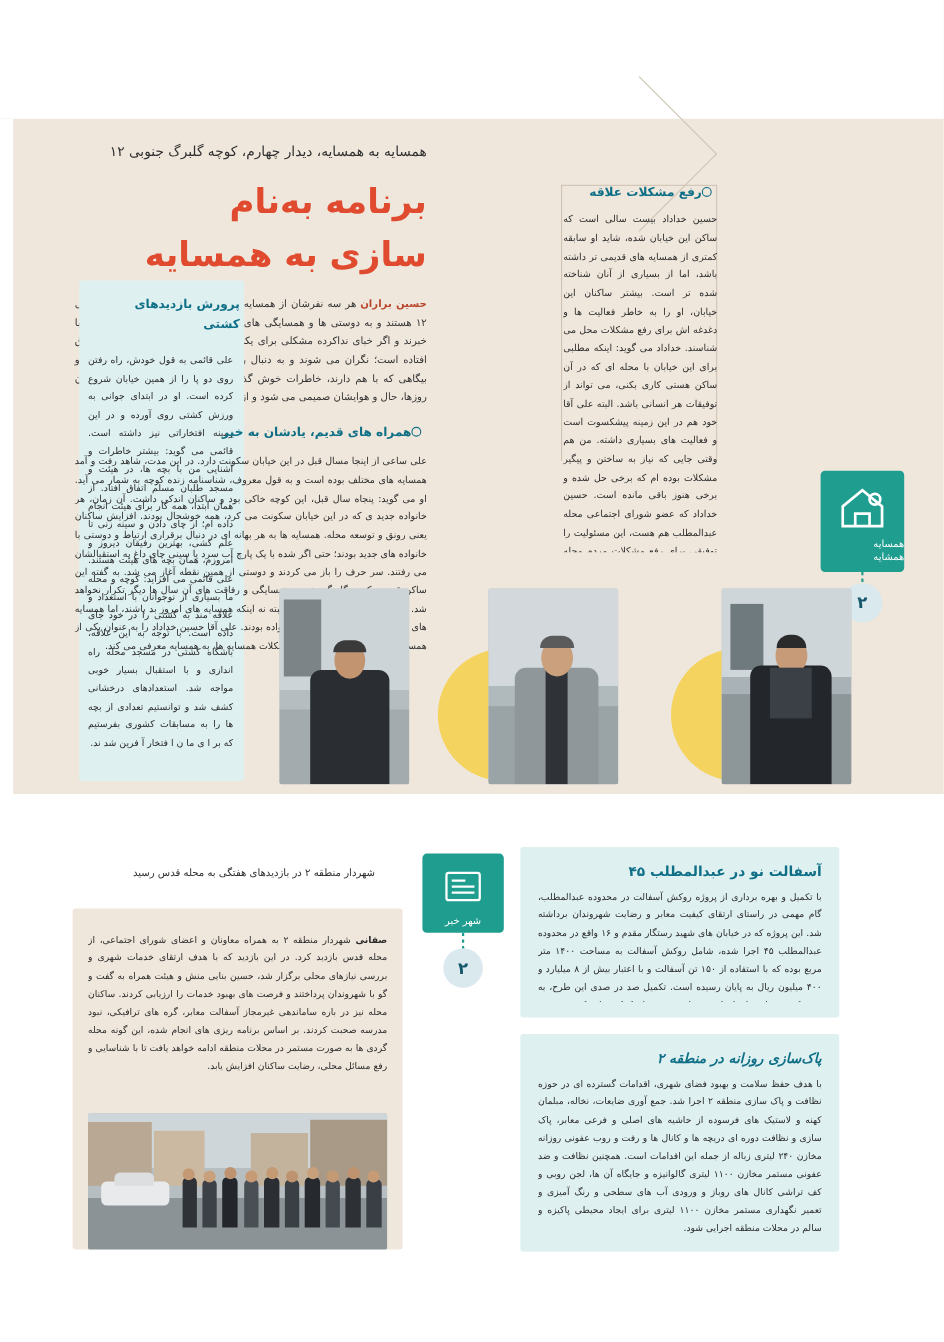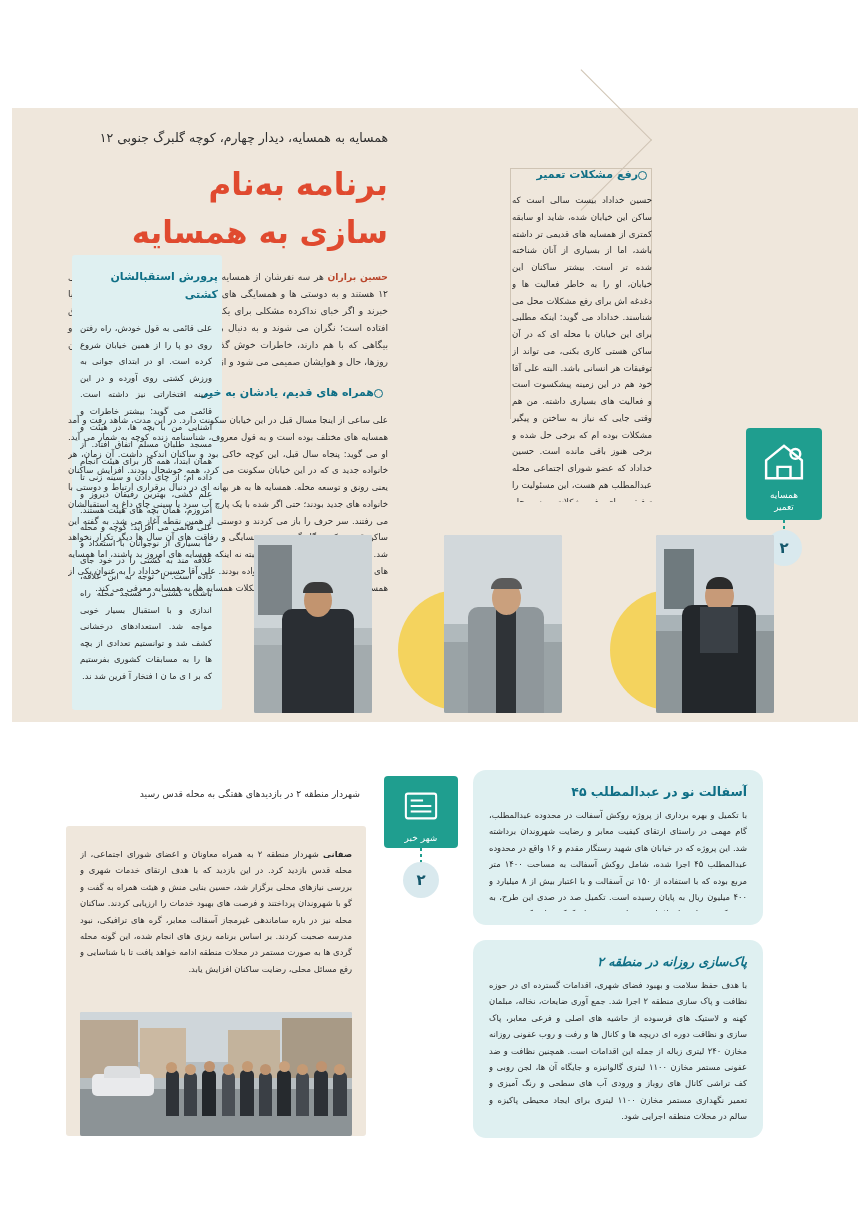--- a/index.html
+++ b/index.html
@@ -105,34 +105,34 @@
 
   
   .p-head{position:absolute;border-radius:50%;}
   .p-body{position:absolute;border-radius:10px 10px 0 0;}
 
   
   .badge-green{
     position:absolute;top:428px;right:36px;width:76px;height:92px;
     background:#1f9e8f;border-radius:4px;color:#fff;text-align:center;
   }
-  .badge-green .lbl{position:absolute;bottom:6px;right:0;left:0;font-size:9px;line-height:1.4;}
+  .badge-green .lbl{position:absolute;bottom:6px;right:0;left:0;font-size:9px;line-height:1.4;text-align:right;}
   .badge-num{
     position:absolute;top:530px;right:56px;width:36px;height:36px;border-radius:50%;
     background:#d9e9ee;color:#14576b;font-size:15px;font-weight:bold;
     display:flex;align-items:center;justify-content:center;
   }
 
   
   .lower-band{
     position:absolute;top:722px;right:0;left:0;bottom:0;background:#ffffff;
   }
 
   .card-teal{
-    position:absolute;background:#dff0f1;border-radius:13px;
+    position:absolute;background:#dff0f1;border-radius:3px;
   }
   .card-title{
     font-size:12.5px;font-weight:bold;color:#0f6f86;text-align:right;
   }
   .card-body{
     font-size:8.4px;line-height:1.95;text-align:justify;color:#2a2a2a;
   }
 
   .badge-news{
     position:absolute;top:776px;right:400px;width:74px;height:72px;background:#1f9e8f;
@@ -173,30 +173,30 @@
     <span class="l1">برنامه به‌نام</span>
     <span class="l2">سازی به همسایه</span>
   </div>
 
   <div class="lede">
     <b>حسین براران</b>
     <span>هر سه نفرشان از همسایه های قدیمی ساکن خیابان گلبرگ جنوبی ۱۲ هستند و به دوستی ها و همسایگی های قدیم می بالند. آن ها از حال یکدیگر با خبرند و اگر خبای نداکرده مشکلی برای یکی پیش بیاید، گویی برای خودشان اتفاق افتاده است؛ نگران می شوند و به دنبال راه چاره می گردند. در دیدارهای گاه و بیگاهی که با هم دارند، خاطرات خوش گذشته را مرور می کنند و با یادآوری آن روزها، حال و هوایشان صمیمی می شود و از دیدار یکدیگر خوشحال می شوند.</span>
   </div>
 
   <div class="bullet-head" style="top:168px;right:206px;width:140px;">
-    <span class="dot"></span><span>رفع مشکلات تعمیر</span>
+    <span class="dot"></span><span>رفع مشکلات علاقه</span>
   </div>
   <div class="col" style="top:192px;right:206px;width:140px;height:310px;overflow:hidden;">حسین خداداد بیست سالی است که ساکن این خیابان شده، شاید او سابقه کمتری از همسایه های قدیمی تر داشته باشد، اما از بسیاری از آنان شناخته شده تر است. بیشتر ساکنان این خیابان، او را به خاطر فعالیت ها و دغدغه اش برای رفع مشکلات محل می شناسند.
 خداداد می گوید: اینکه مطلبی برای این خیابان با محله ای که در آن ساکن هستی کاری بکنی، می تواند از توفیقات هر انسانی باشد. البته علی آقا خود هم در این زمینه پیشکسوت است و فعالیت های بسیاری داشته. من هم وقتی جایی که نیاز به ساختن و پیگیر مشکلات بوده ام که برخی حل شده و برخی هنوز باقی مانده است.
 حسین خداداد که عضو شورای اجتماعی محله عبدالمطلب هم هست، این مسئولیت را توفیقی برای رفع مشکلات مردم محله می داند.
 در پایان، حسین خداداد، علی قائمی، جوان کشتی گیر خنده روی محله را که در زمینه آموزش و هدایت بچه های محله به سمت کشتی فعالیت می کند، به عنوان یکی از همسایه های خوب کوچه معرفی می کند.</div>
 
   <div class="teal-box"></div>
   <div class="teal-title">
-    <span class="dot"></span><span>پرورش استقبالشان</span><br>
+    <span class="dot"></span><span>پرورش بازدیدهای</span><br>
     <span style="margin-right:0;">کشتی</span>
   </div>
   <div class="teal-body" style="height:380px;overflow:hidden;">علی قائمی به قول خودش، راه رفتن روی دو پا را از همین خیابان شروع کرده است. او در ابتدای جوانی به ورزش کشتی روی آورده و در این زمینه افتخاراتی نیز داشته است.
 قائمی می گوید: بیشتر خاطرات و آشنایی من با بچه ها، در هیئت و مسجد طلبان مسلم اتفاق افتاد. از همان ابتدا، همه کار برای هیئت انجام داده ام؛ از چای دادن و سینه زنی تا علم کشی، بهترین رفیقان دیروز و امروزم، همان بچه های هیئت هستند.
 علی قائمی می افزاید: کوچه و محله ما بسیاری از نوجوانان با استعداد و علاقه مند به کشتی را در خود جای داده است. با توجه به این علاقه، باشگاه کشتی در مسجد محله راه اندازی و با استقبال بسیار خوبی مواجه شد. استعدادهای درخشانی کشف شد و توانستیم تعدادی از بچه ها را به مسابقات کشوری بفرستیم که بر ا ی ما ن ا فتخار آ فرین شد ند.</div>
 
   <div class="bullet-head" style="top:386px;right:470px;width:320px;">
     <span class="dot"></span><span>همراه های قدیم، یادشان به خیر</span>
   </div>
   <div class="col" style="top:412px;right:470px;width:320px;height:298px;overflow:hidden;">علی ساعی از اینجا مسال قبل در این خیابان سکونت دارد. در این مدت، شاهد رفت و آمد همسایه های مختلف بوده است و به قول معروف، شناسنامه زنده کوچه به شمار می آید. او می گوید: پنجاه سال قبل، این کوچه خاکی بود و ساکنان اندکی داشت. آن زمان، هر خانواده جدید ی که در این خیابان سکونت می کرد، همه خوشحال بودند. افزایش ساکنان یعنی رونق و توسعه محله.
@@ -206,21 +206,21 @@
 این همسایه قدیمی می افزاید: البته نه اینکه همسایه های امروز بد باشند، اما همسایه های قدیم همدل تر و نزدیک تر از خانواده بودند.
 علی آقا حسین خداداد را به عنوان یکی از همسایه خوب و دغدغه مند در رفع مشکلات همسایه ها، به همسایه معرفی می کند.</div>
 
   <div class="badge-green">
     <svg viewBox="0 0 64 64" width="52" height="52" style="margin-top:8px">
       <path d="M10 30 L32 12 L54 30 L54 52 L10 52 Z" fill="none" stroke="#ffffff" stroke-width="3"></path>
       <path d="M24 52 L24 38 L40 38 L40 52" fill="none" stroke="#ffffff" stroke-width="3"></path>
       <circle cx="46" cy="22" r="6" fill="none" stroke="#ffffff" stroke-width="3"></circle>
     </svg>
     <div class="lbl">
-      <span>همسایه</span><br><span>تعمیر</span>
+      <span>همسایه</span><br><span>همشایه</span>
     </div>
   </div>
   <svg style="position:absolute;top:520px;right:72px;" width="4" height="24">
     <line x1="2" y1="0" x2="2" y2="24" stroke="#1f9e8f" stroke-width="2" stroke-dasharray="3 3"></line>
   </svg>
   <div class="badge-num">۲</div>
 
   <div class="circle-y" style="top:590px;right:128px;width:120px;height:120px;"></div>
   <div class="photo" style="top:535px;right:84px;width:118px;height:178px;border-radius:2px;">
     <div class="sky" style="background:linear-gradient(#cfd6da 0 45%,#a9b3b7 45% 100%)"></div>
@@ -276,21 +276,21 @@
 تکمیل صد در صدی این طرح، به بهبود کیفیت جاده ها و افزایش رضایت شهروندان کمک خواهد کرد.</div>
   </div>
 
   <div class="card-teal" style="top:940px;right:95px;width:290px;height:198px;">
     <div class="card-title" style="margin:14px 16px 0 16px;font-style:italic;">پاک‌سازی روزانه در منطقه ۲</div>
     <div class="card-body" style="margin:8px 16px 0 16px;height:148px;overflow:hidden;">با هدف حفظ سلامت و بهبود فضای شهری، اقدامات گسترده ای در حوزه نظافت و پاک سازی منطقه ۲ اجرا شد.
 جمع آوری ضایعات، نخاله، مبلمان کهنه و لاستیک های فرسوده از حاشیه های اصلی و فرعی معابر، پاک سازی و نظافت دوره ای دریچه ها و کانال ها و رفت و روب عفونی روزانه مخازن ۲۴۰ لیتری زباله از جمله این اقدامات است. همچنین نظافت و ضد عفونی مستمر مخازن ۱۱۰۰ لیتری گالوانیزه و جایگاه آن ها، لجن روبی و کف تراشی کانال های روباز و ورودی آب های سطحی و رنگ آمیزی و تعمیر نگهداری مستمر مخازن ۱۱۰۰ لیتری برای ایجاد محیطی پاکیزه و سالم در محلات منطقه اجرایی شود.</div>
   </div>
 
   <div class="beige-card"></div>
-  <div style="position:absolute;top:788px;right:498px;width:300px;text-align:right;font-size:9.2px;color:#2e2e2e;">شهردار منطقه ۲ در بازدیدهای هفتگی به محله قدس رسید</div>
+  <div style="position:absolute;top:788px;right:517px;width:300px;text-align:right;font-size:9.2px;color:#2e2e2e;">شهردار منطقه ۲ در بازدیدهای هفتگی به محله قدس رسید</div>
   <div style="position:absolute;top:846px;right:506px;width:272px;font-size:8.4px;line-height:1.95;text-align:justify;color:#2a2a2a;height:156px;overflow:hidden;">
     <b>صفانی</b>
     <span>شهردار منطقه ۲ به همراه معاونان و اعضای شورای اجتماعی، از محله قدس بازدید کرد.
 در این بازدید که با هدف ارتقای خدمات شهری و بررسی نیازهای محلی برگزار شد، حسین بنایی منش و هیئت همراه به گفت و گو با شهروندان پرداختند و فرصت های بهبود خدمات را ارزیابی کردند.
 ساکنان محله نیز در باره ساماندهی غیرمجاز آسفالت معابر، گره های ترافیکی، نبود مدرسه صحبت کردند. بر اساس برنامه ریزی های انجام شده، این گونه محله گردی ها به صورت مستمر در محلات منطقه ادامه خواهد یافت تا با شناسایی و رفع مسائل محلی، رضایت ساکنان افزایش یابد.</span>
   </div>
 
   <div class="photo" style="top:1012px;right:506px;width:272px;height:124px;border-radius:2px;">
     <div style="position:absolute;inset:0;background:linear-gradient(#cfd6da 0 40%,#b7bec1 40% 62%,#8c9396 62% 100%);"></div>
 

